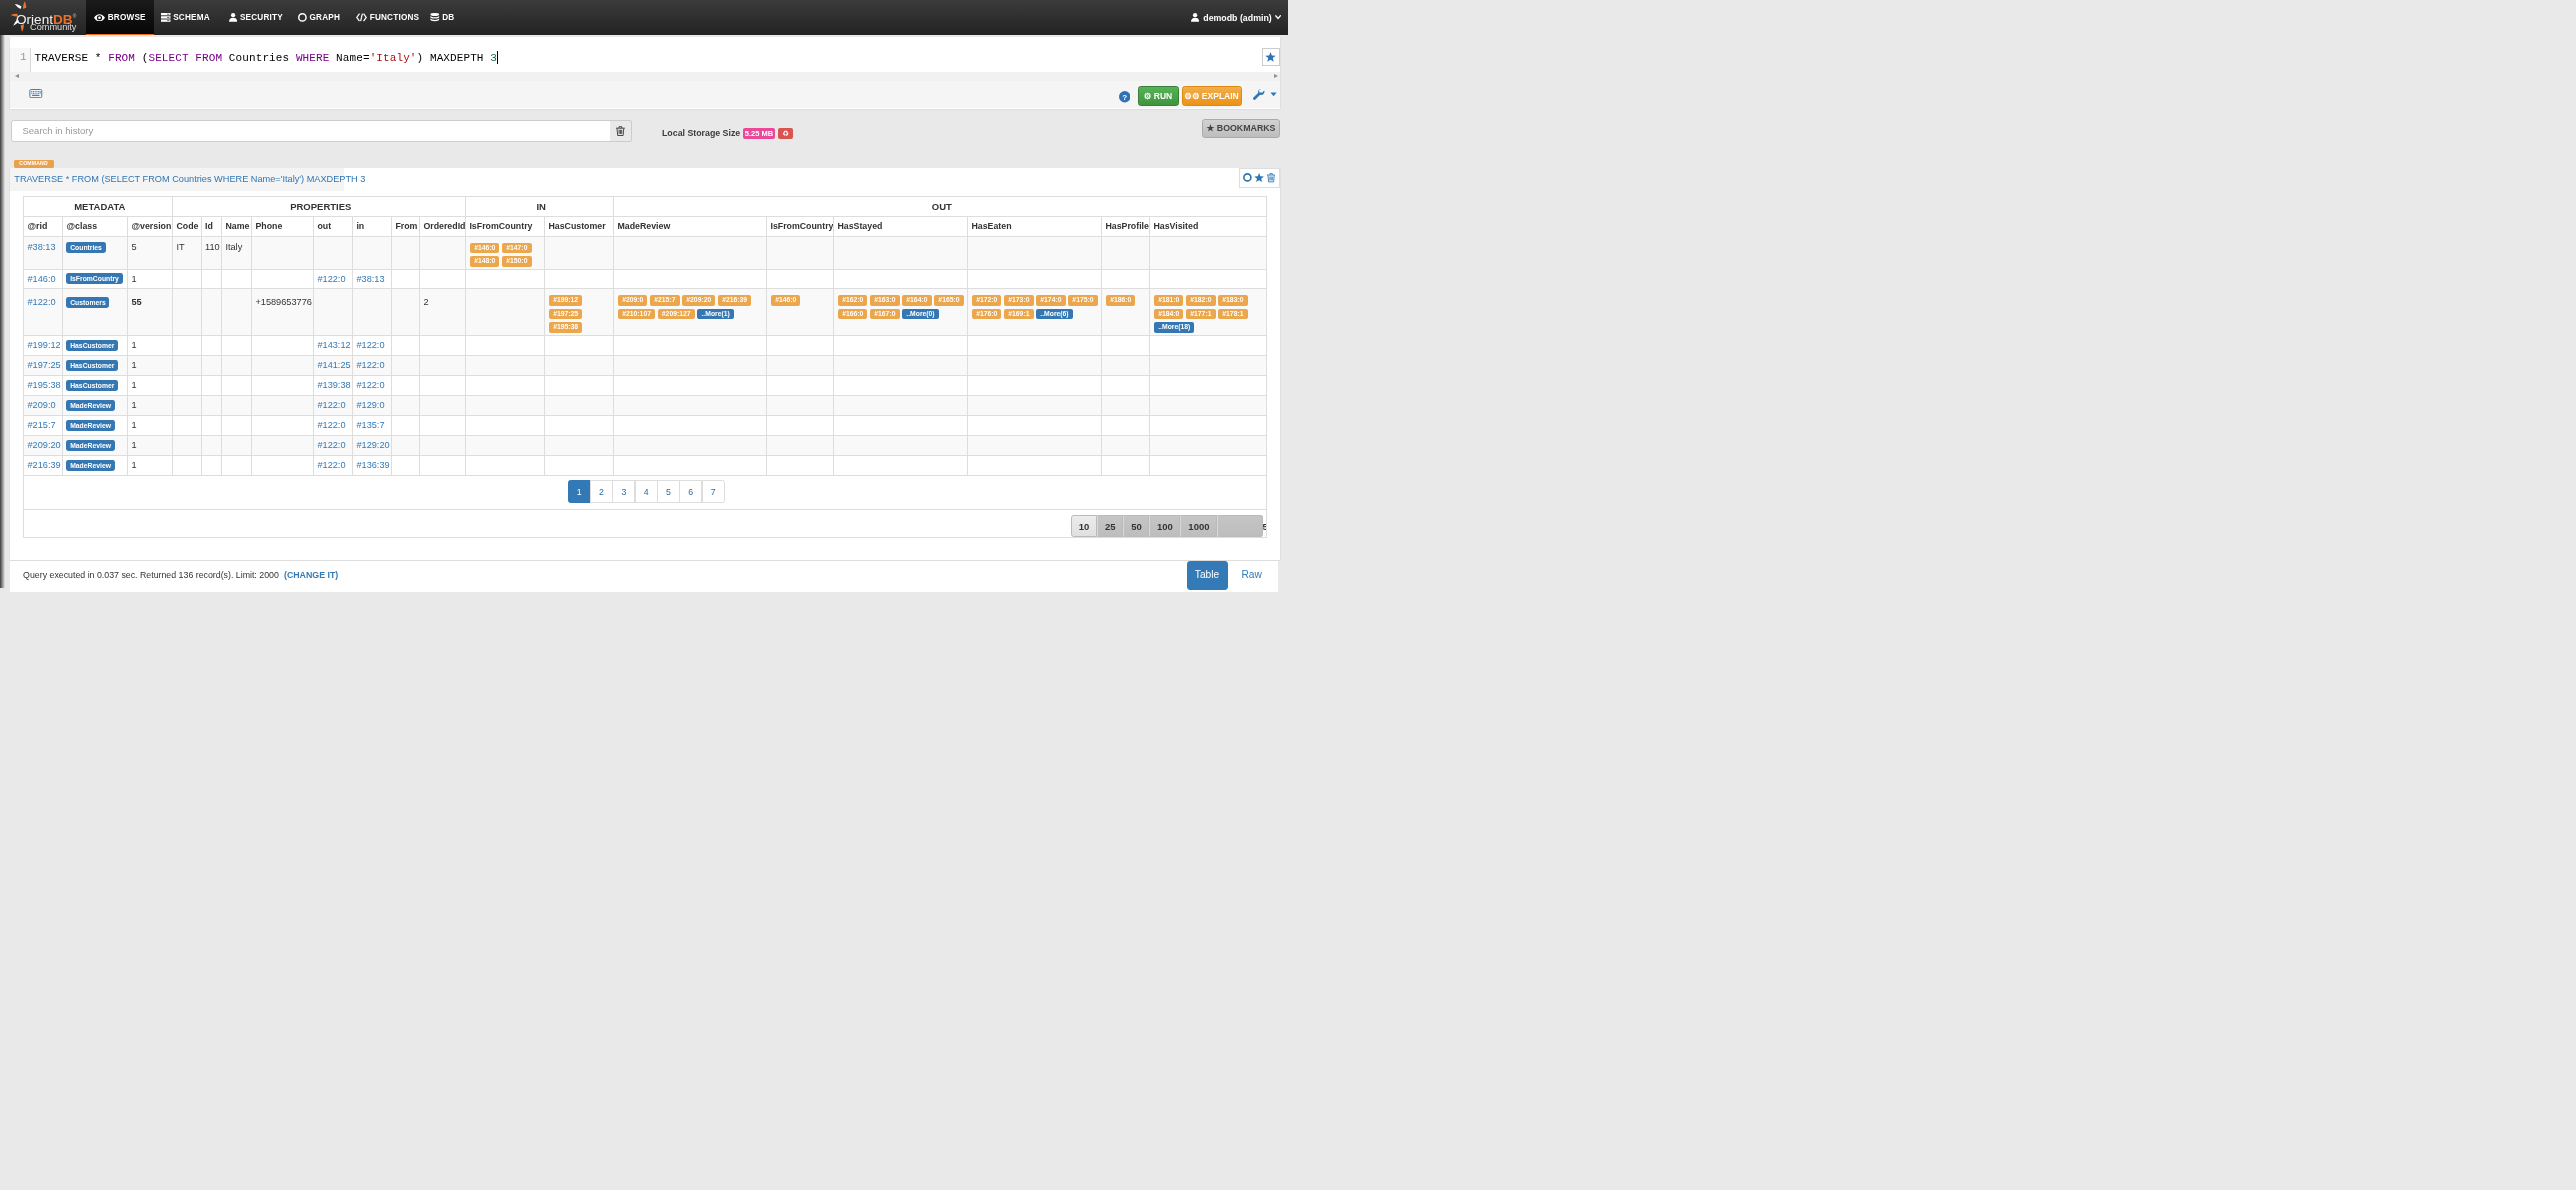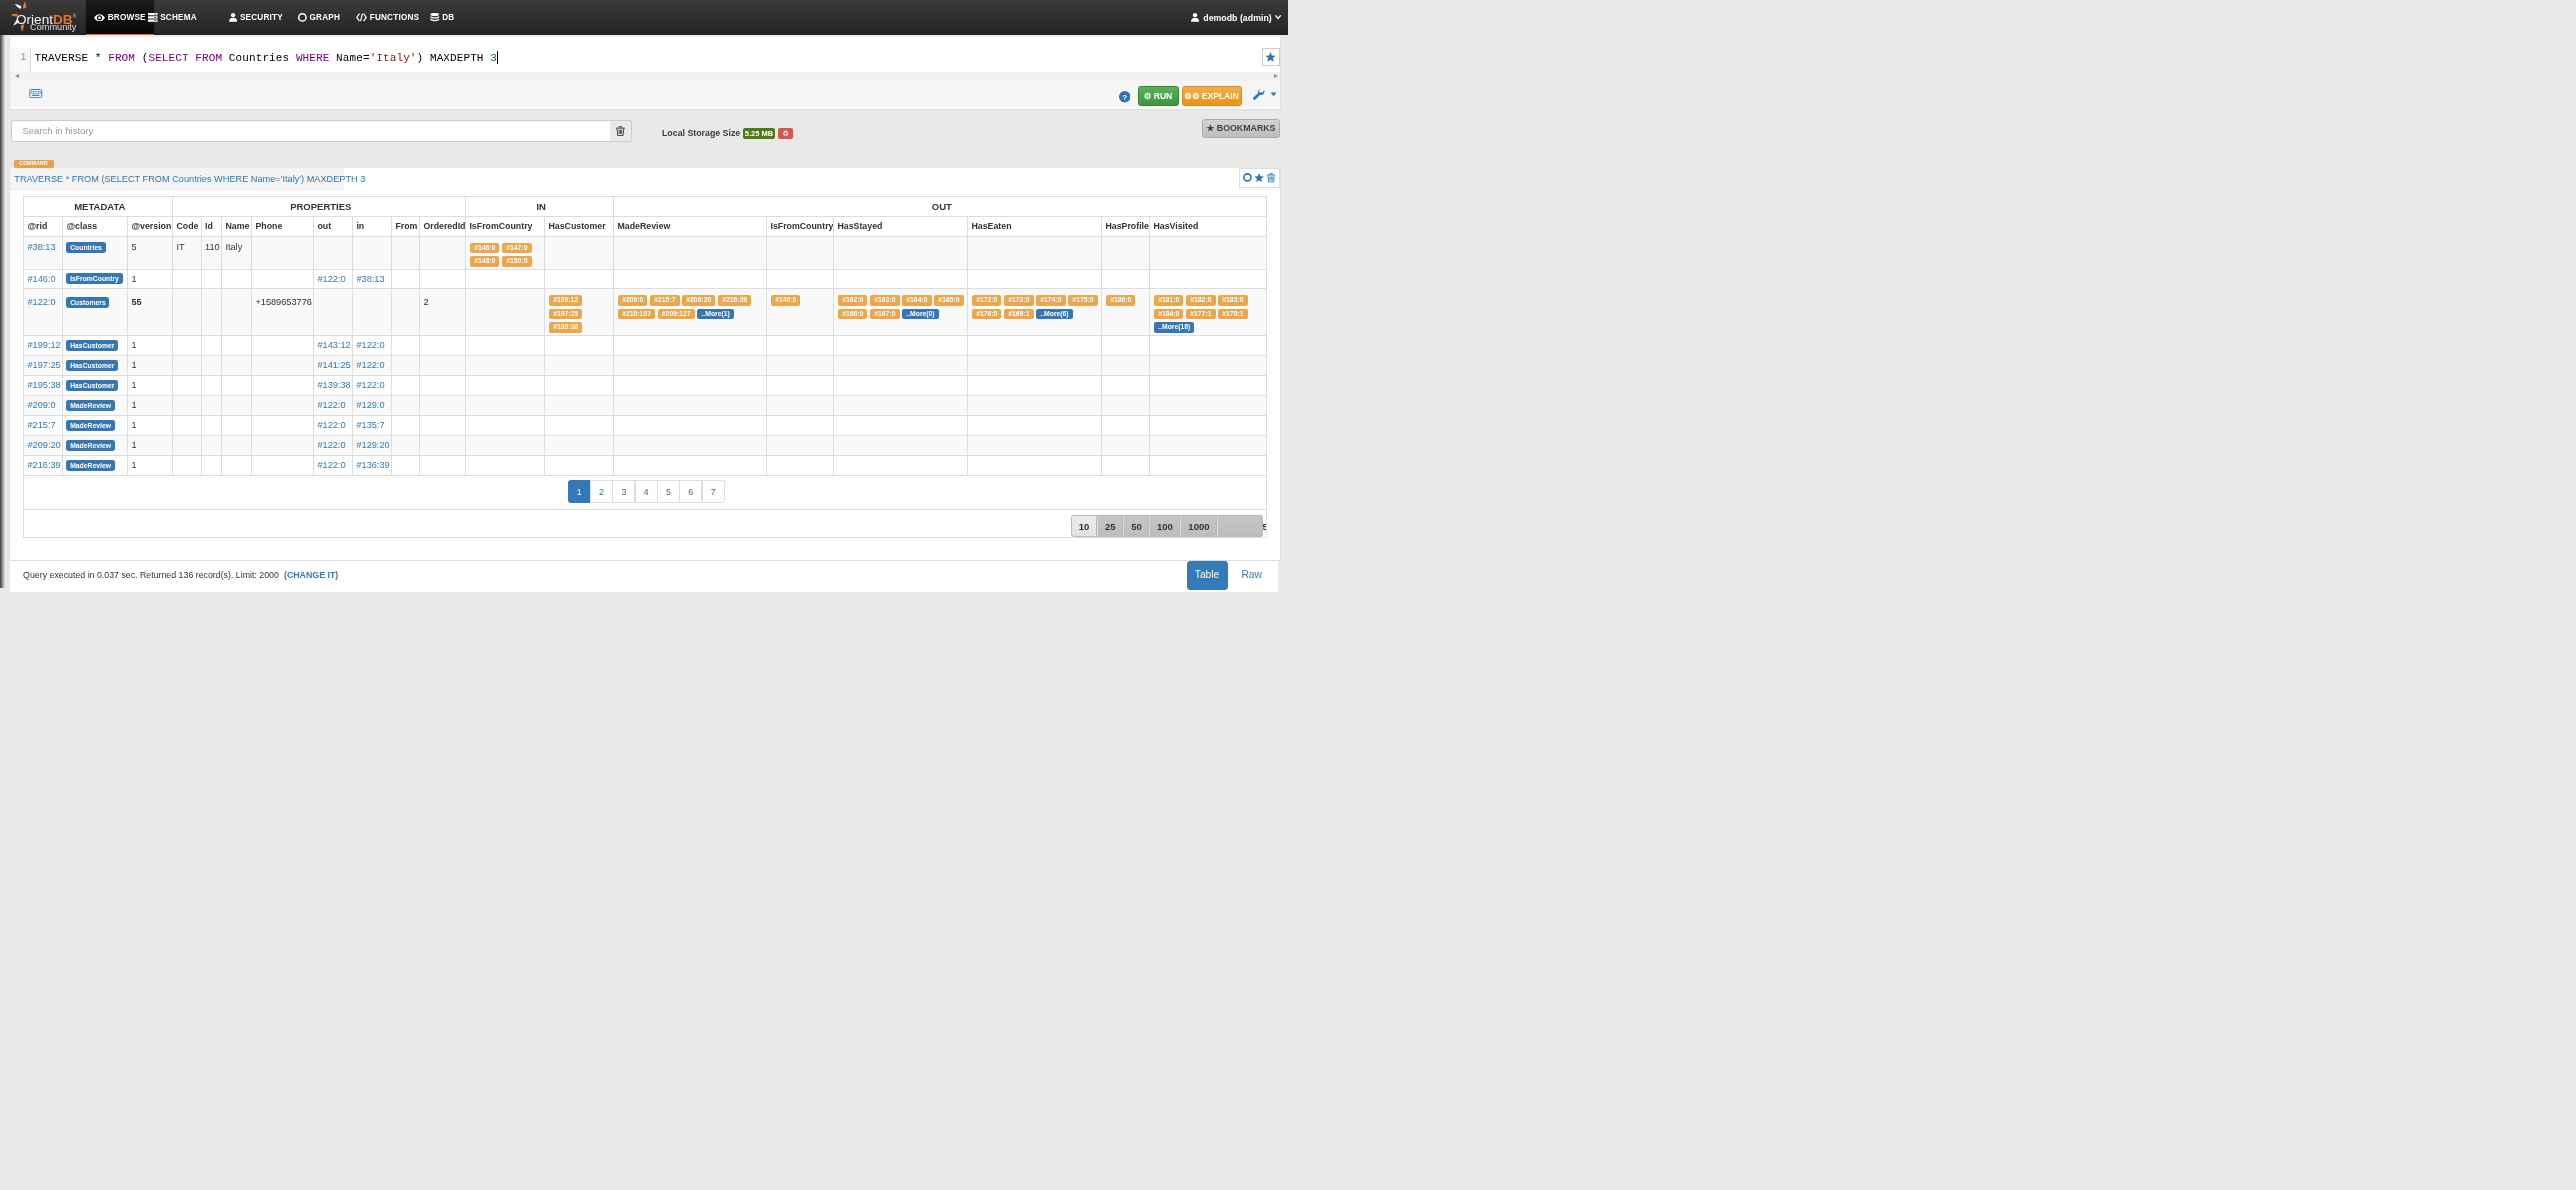--- a/index.html
+++ b/index.html
@@ -49,21 +49,21 @@
 #explainbtn { left:1172px; top:49px; width:60px; height:19.7px; line-height:19.7px; font-size:8.5px; white-space:nowrap; overflow:hidden;
   background:linear-gradient(to bottom,#f2ad4e 0%,#eb9316 100%); border:0.7px solid #de8a10; }
 #wrench { left:1242px; top:52px; }
 
 
 #searchinput { position:absolute; left:10.5px; top:120px; width:600px; height:22px; background:#fff;
   border:0.7px solid #ccc; border-radius:2.7px 0 0 2.7px; color:#999; font-size:9.5px; line-height:20.4px; padding-left:11px; }
 #searchaddon { position:absolute; left:610px; top:120px; width:22.4px; height:22px; background:#e9e9e9;
   border:0.7px solid #ccc; border-left:none; border-radius:0 2.7px 2.7px 0; text-align:center; }
 #lss { position:absolute; left:662px; top:128px; font-size:8.8px; font-weight:bold; color:#3c3c3c; }
-#lssbadge { position:absolute; left:743px; top:128px; width:32px; height:11.2px; background:#4d7c0f;
+#lssbadge { position:absolute; left:743px; top:128px; width:32px; height:11.2px; background:#ec4899;
   font-size:7.5px; line-height:11.2px; text-align:center; color:#fff; font-weight:bold; border-radius:2px; }
 #lssred { position:absolute; left:778px; top:128px; width:15px; height:11.2px; background:#d9534f;
   border-radius:2px; text-align:center; font-size:7.5px; line-height:11px; color:#fff; }
 #bookmarks { position:absolute; left:1202px; top:119px; width:78px; height:19px;
   background:linear-gradient(to bottom,#d2d2d2 0%,#bdbdbd 100%); border:0.7px solid #aaa; border-radius:2.7px;
   color:#444; font-weight:bold; font-size:8.8px; line-height:17.7px; text-align:center; }
 
 
 #cmdlabel { position:absolute; left:13.6px; top:160px; width:40px; height:7.7px; background:#eba14c;
   border-radius:1.4px; color:#fff; font-weight:bold; font-size:5.1px; line-height:7.7px; text-align:center; letter-spacing:0.2px; }
@@ -135,21 +135,21 @@
     <div id="logotxt">Orient<span class="db">DB</span><span class="reg">®</span></div>
     <div id="logosub">Community</div>
 
     <div class="navitem" style="left:94px;">
       <svg width="11" height="7.5" viewBox="0 0 16 11">
           <path fill-rule="evenodd" d="M8 0.2 C11.2 0.2 14.1 2.2 16 5.5 C14.1 8.8 11.2 10.8 8 10.8 C4.8 10.8 1.9 8.8 0 5.5 C1.9 2.2 4.8 0.2 8 0.2 Z M8 9.3 A3.8 3.8 0 0 0 8 1.7 A3.8 3.8 0 0 0 8 9.3 Z" fill="#fff"></path>
           <circle cx="8" cy="5.5" r="2" fill="#fff"></circle>
         </svg>
       <span>BROWSE</span>
     </div>
-    <div class="navitem" style="left:148px;">
+    <div class="navitem" style="left:161px;">
       <svg width="9.5" height="8.8" viewBox="0 0 14 13">
           <g fill="#fff">
             <rect x="0" y="0" width="14" height="3.4"></rect>
             <rect x="0" y="4.8" width="14" height="3.4"></rect>
             <rect x="0" y="9.6" width="14" height="3.4"></rect>
           </g>
           <g fill="#2e2e2e">
             <rect x="9" y="1.2" width="3.4" height="1"></rect>
             <rect x="9" y="6" width="3.4" height="1"></rect>
             <rect x="9" y="10.8" width="3.4" height="1"></rect>

